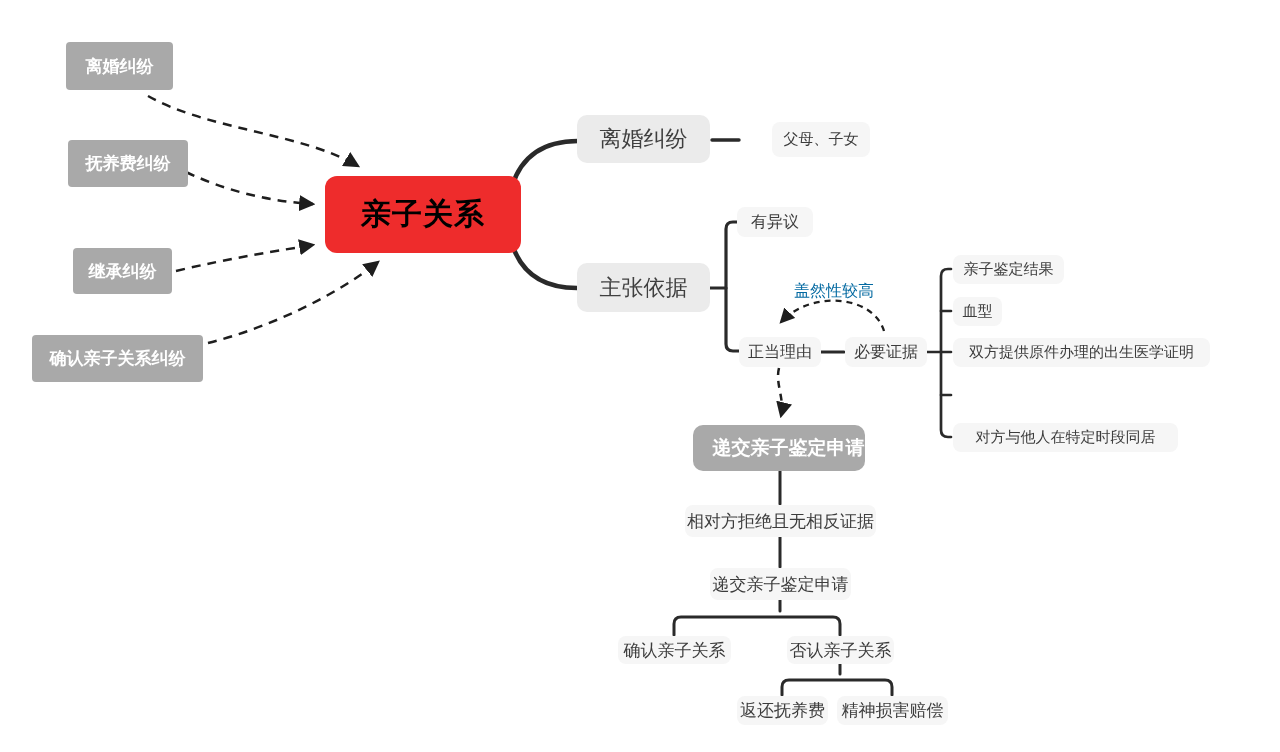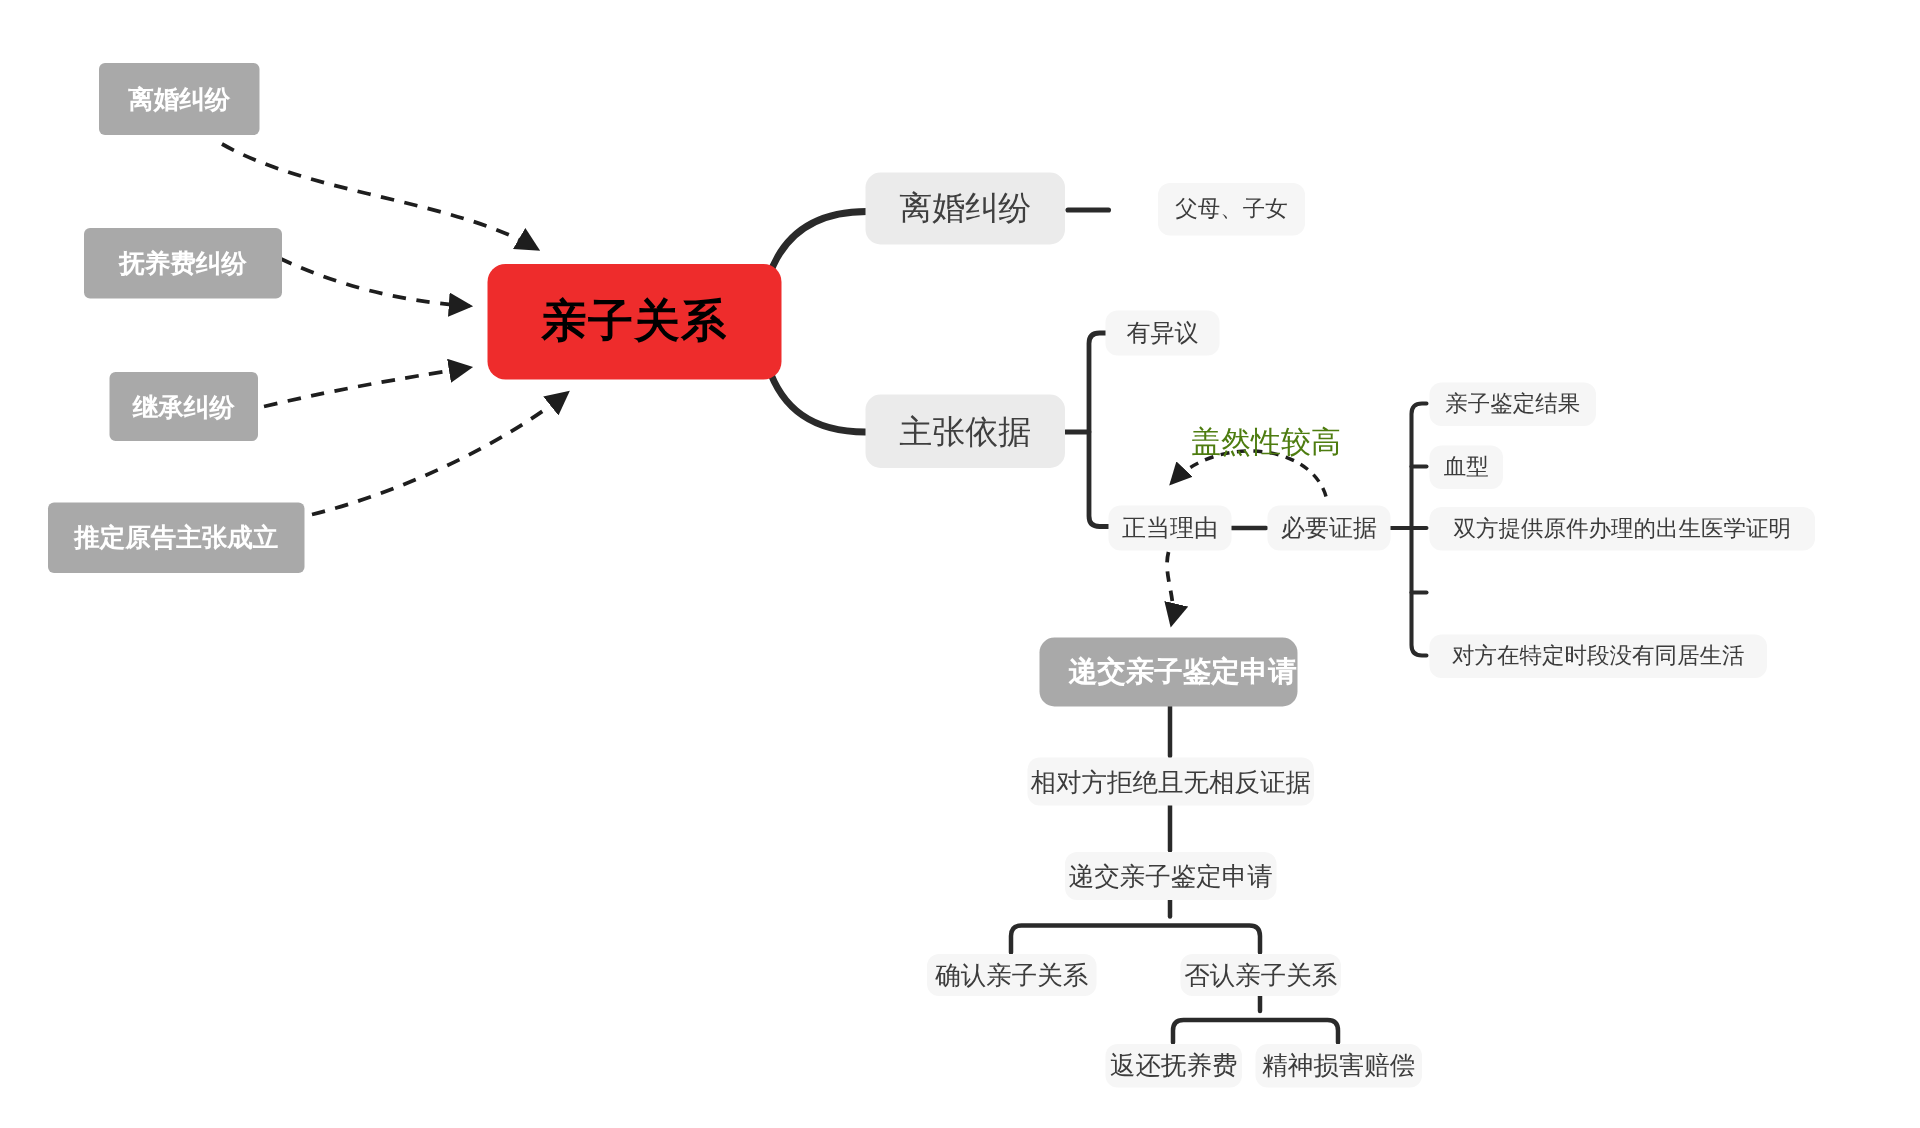--- a/index.html
+++ b/index.html
@@ -65,22 +65,22 @@
     background: #a9a9a9;
     color: #ffffff;
     font-weight: 700;
     border-radius: 10px;
     font-size: 19px;
     padding-left: 19px;
   }
   .free-text {
     position: absolute;
     z-index: 3;
-    color: #4d7c0f;
-    font-size: 20px;
+    color: #0369a1;
+    font-size: 16px;
   }
 </style>
 </head>
 <body>
 
 <div id="canvas">
 
   <svg id="connector-layer" viewBox="0 0 1280 752" xmlns="http://www.w3.org/2000/svg">
     <defs>
       <marker id="arrow" viewBox="0 0 10 10" refX="8.5" refY="5" markerWidth="6.5" markerHeight="6.5" orient="auto-start-reverse">
@@ -124,40 +124,40 @@
       <path d="M 780 471 L 780 504"></path>
       <path d="M 780 537 L 780 567"></path>
       <path d="M 780 600 L 780 611"></path>
       <path d="M 674 635 L 674 624 Q 674 617 681 617 L 833 617 Q 840 617 840 624 L 840 635"></path>
       <path d="M 840 664 L 840 674"></path>
       <path d="M 782 695 L 782 687 Q 782 680 789 680 L 885 680 Q 892 680 892 687 L 892 695"></path>
     </g>
   </svg>
 
   <div class="node node-dark" style="left:66px; top:42px; width:107px; height:48px;">离婚纠纷</div>
-  <div class="node node-dark" style="left:56px; top:140px; width:132px; height:47px;margin-top:12px;">抚养费纠纷</div>
+  <div class="node node-dark" style="left:68px; top:140px; width:120px; height:47px;">抚养费纠纷</div>
   <div class="node node-dark" style="left:73px; top:248px; width:99px; height:46px;">继承纠纷</div>
-  <div class="node node-dark" style="left:32px; top:335px; width:171px; height:47px;">推定原告主张成立</div>
+  <div class="node node-dark" style="left:32px; top:335px; width:171px; height:47px;">确认亲子关系纠纷</div>
 
   <div class="node node-root" style="left:325px; top:176px; width:196px; height:77px;">亲子关系</div>
 
   <div class="node node-branch" style="left:577px; top:115px; width:133px; height:48px;">离婚纠纷</div>
   <div class="node node-label fs15" style="left:772px; top:122px; width:98px; height:35px;text-align:right;">父母、子女</div>
 
   <div class="node node-branch" style="left:577px; top:263px; width:133px; height:49px;">主张依据</div>
   <div class="node node-label" style="left:737px; top:207px; width:76px; height:30px;">有异议</div>
   <div class="node node-label" style="left:739px; top:337px; width:82px; height:30px;">正当理由</div>
   <div class="node node-label" style="left:845px; top:337px; width:82px; height:30px;">必要证据</div>
 
   <div class="free-text" style="left:794px; top:281px;">盖然性较高</div>
 
   <div class="node node-label fs15" style="left:953px; top:255px; width:111px; height:29px;">亲子鉴定结果</div>
   <div class="node node-label fs15" style="left:953px; top:297px; width:49px; height:29px;">血型</div>
   <div class="node node-label fs15" style="left:953px; top:338px; width:257px; height:29px;">双方提供原件办理的出生医学证明</div>
-  <div class="node node-label fs15" style="left:953px; top:423px; width:225px; height:29px;">对方在特定时段没有同居生活</div>
+  <div class="node node-label fs15" style="left:953px; top:423px; width:225px; height:29px;">对方与他人在特定时段同居</div>
 
   <div class="node node-submit" style="left:693px; top:425px; width:172px; height:46px;">递交亲子鉴定申请</div>
   <div class="node node-label fs17" style="left:685px; top:505px; width:191px; height:32px;text-align:right;">相对方拒绝且无相反证据</div>
   <div class="node node-label fs17" style="left:710px; top:568px; width:141px; height:32px;">递交亲子鉴定申请</div>
   <div class="node node-label fs17" style="left:618px; top:636px; width:113px; height:28px;">确认亲子关系</div>
   <div class="node node-label fs17" style="left:787px; top:636px; width:107px; height:28px;">否认亲子关系</div>
   <div class="node node-label fs17" style="left:737px; top:696px; width:91px; height:29px;">返还抚养费</div>
   <div class="node node-label fs17" style="left:837px; top:696px; width:111px; height:29px;">精神损害赔偿</div>
 
 </div>

